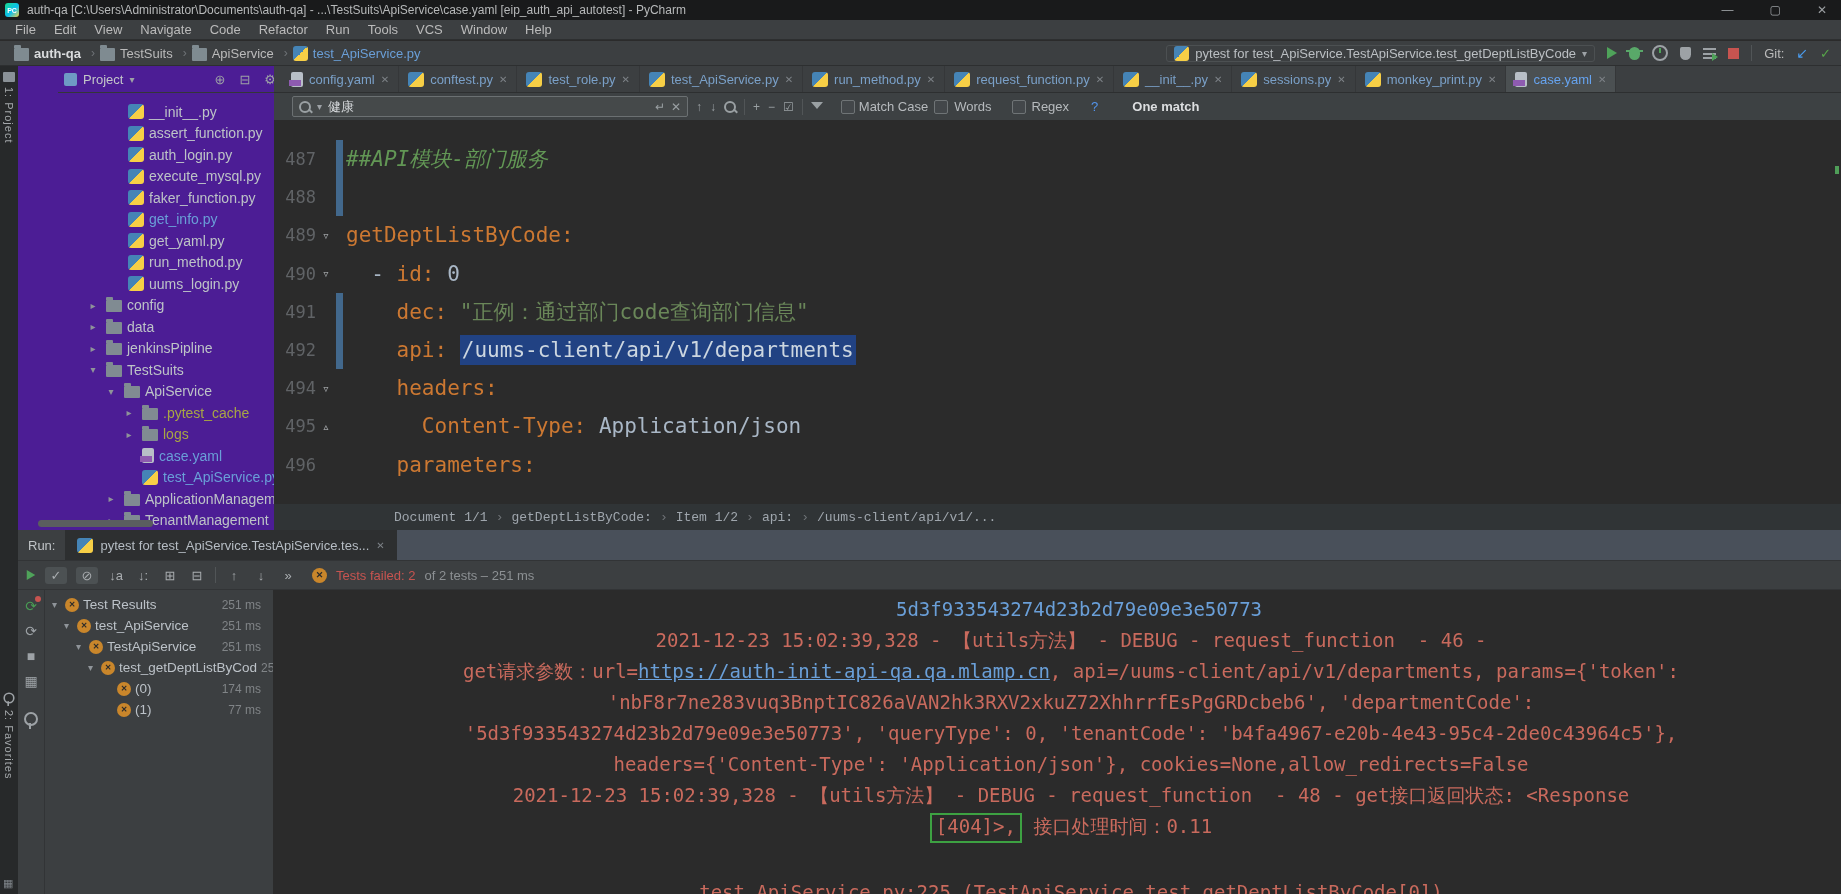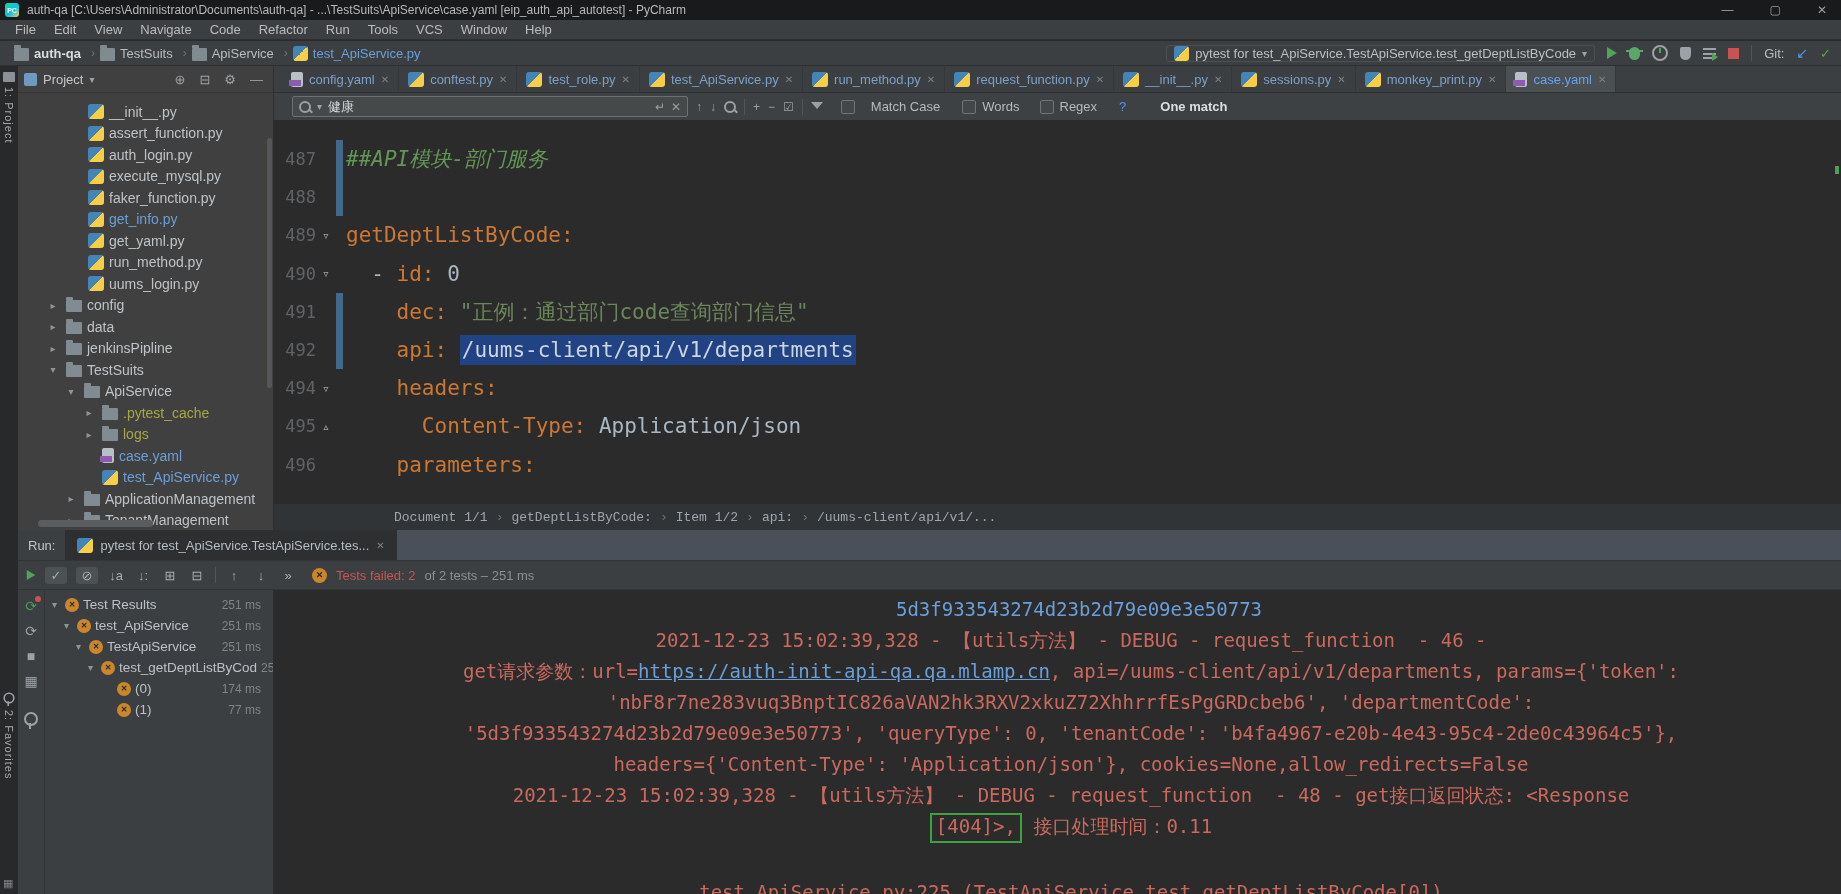--- a/index.html
+++ b/index.html
@@ -47,21 +47,21 @@
   .vsep{width:1px;height:16px;background:#515557;display:inline-block;}
 
   
   #stripe{left:0;top:66px;width:18px;bottom:0;background:#27292a;border-right:1px solid #2d2f30;}
   .vtext{writing-mode:vertical-rl;font-size:11px;color:#a4a8ab;letter-spacing:1px;}
   .stool{position:absolute;left:0;width:18px;display:flex;flex-direction:column;align-items:center;gap:5px;}
   .sico{width:12px;height:10px;background:#8a9197;border-radius:1px;}
   .sgrid{position:absolute;left:3px;bottom:4px;color:#7d8287;font-size:11px;}
 
   
-  #project{left:18px;top:66px;width:255px;height:464px;background:#404040;border-right:1px solid #2d2f30;overflow:hidden;}
+  #project{left:18px;top:66px;width:255px;height:464px;background:#4c1d95;border-right:1px solid #2d2f30;overflow:hidden;padding-left:40px;}
   .phead{height:26px;display:flex;align-items:center;padding:0 6px;gap:6px;font-size:13px;color:#c3c6c9;border-bottom:1px solid #343638;}
   .phead .picn{width:13px;height:13px;background:#6e9ac4;border-radius:2px;}
   .phead .spacer{flex:1;}
   .phead .hico{color:#9da2a6;font-size:13px;padding:0 4px;}
   .ptree{padding-top:8px;}
   .trow{height:21.5px;display:flex;align-items:center;gap:5px;font-size:14px;color:#bdc3c7;white-space:nowrap;}
   .arr{width:16px;text-align:center;color:#8f9499;font-size:10px;flex:0 0 auto;}
   .tico{width:16px;height:14px;position:relative;flex:0 0 auto;display:inline-block;}
   .tico.c-folder{background:#808b92;border-radius:1px;height:12px;margin-top:2px;}
   .tico.c-folder::before{content:"";position:absolute;top:-3px;left:0;width:7px;height:3px;background:#808b92;border-radius:1px 1px 0 0;}
@@ -416,21 +416,21 @@
   <span class="fico">↓</span>
   <span class="magico"></span>
   <span class="vsep"></span>
   <span class="fico">+</span>
   <span class="fico">−</span>
   <span class="fico">☑</span>
   <span class="vsep"></span>
   <span class="funnel"></span>
   <span class="fopt">
 
-  <span style="display:flex;align-items:center;gap:16px;margin-right:16px;">
+  <span style="display:flex;align-items:center;gap:4px;margin-right:0;">
       <span class="cb"></span>
       <span>Match Case</span>
     </span>
       <span style="display:flex;align-items:center;gap:6px;margin-right:14px;">
       <span class="cb"></span>
       <span>Words</span>
     </span>
       <span style="display:flex;align-items:center;gap:6px;margin-right:14px;">
       <span class="cb"></span>
       <span>Regex</span>

